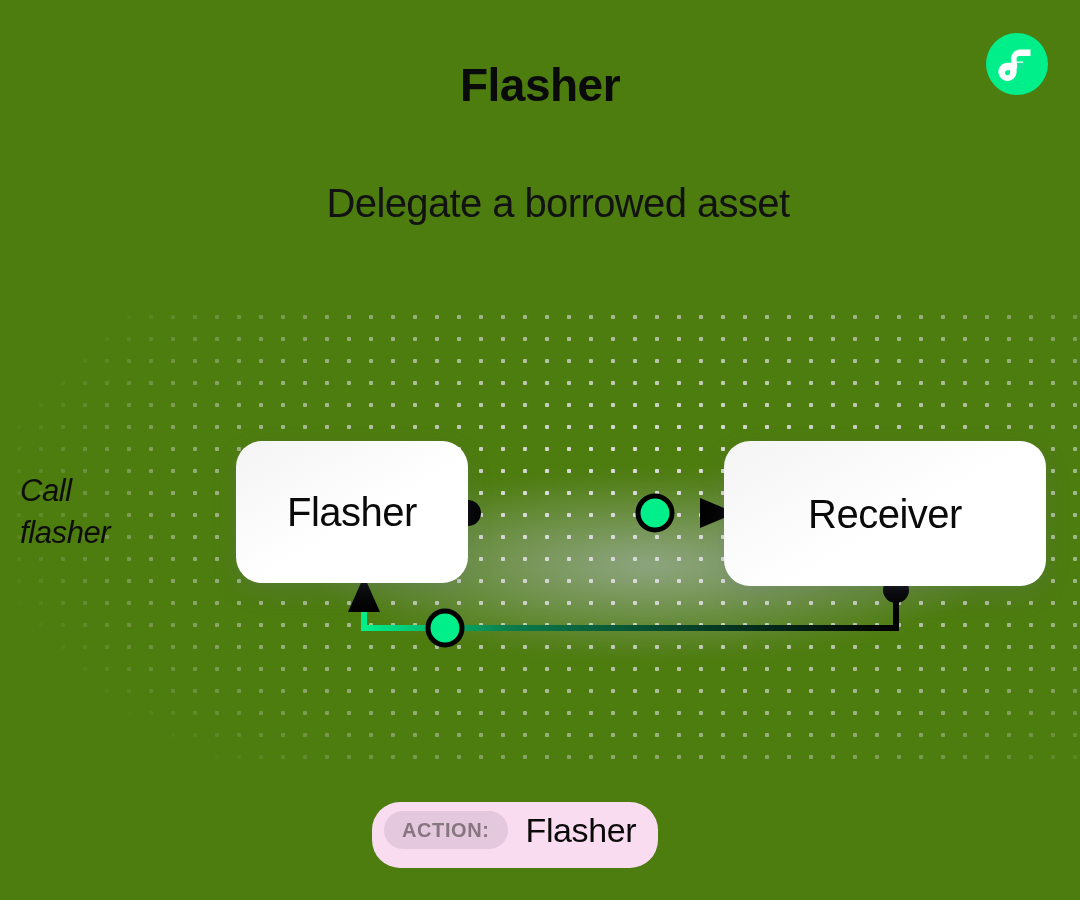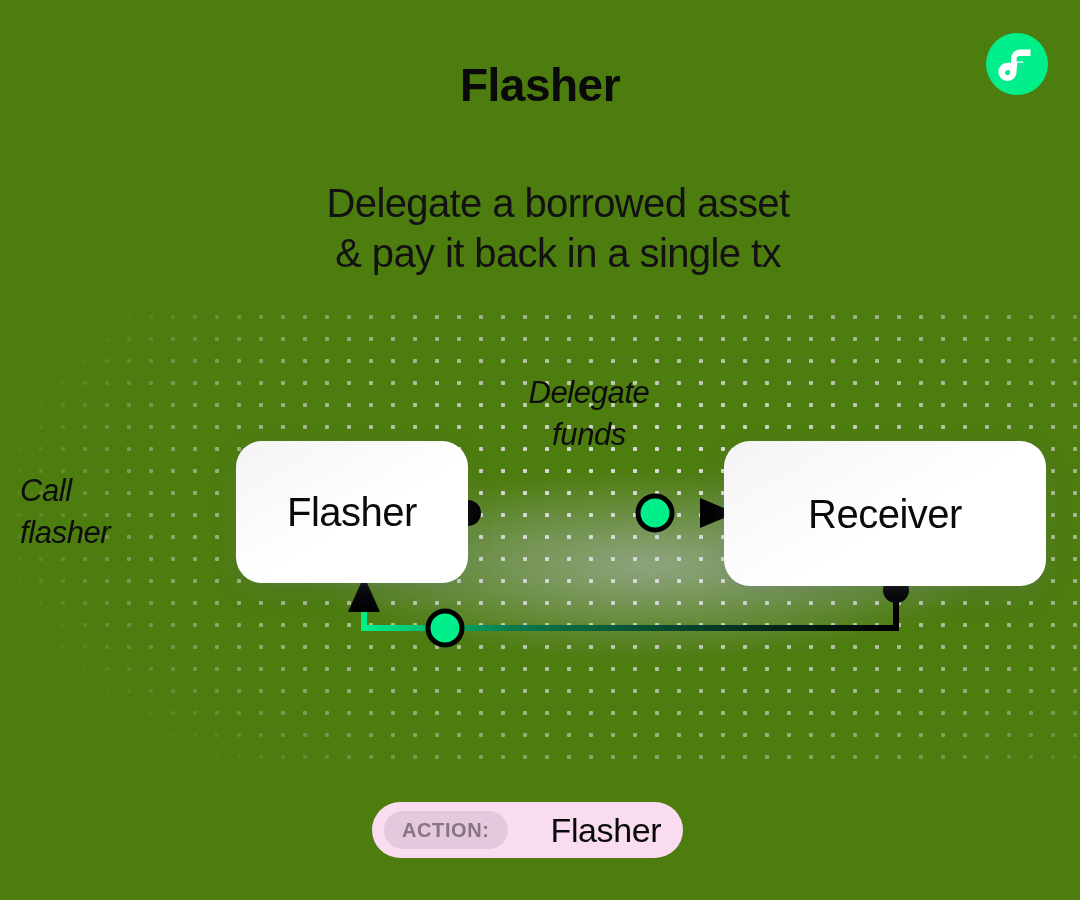--- a/index.html
+++ b/index.html
@@ -82,21 +82,21 @@
   #lbl-delegate  { left: 466px; top: 72px;  width: 246px; text-align: center; }
   #lbl-repayment { left: 430px; top: 337px; width: 340px; text-align: left; }
 
   #wires { position: absolute; left: 0; top: 0; width: 1080px; height: 460px; }
 
   
   #badge {
     position: absolute; left: 372px; top: 802px;
     height: 56px; border-radius: 28px;
     background: #fadcf0;
-    display: flex; align-items: center; padding: 0 22px 0 12px; gap: 25px;
+    display: flex; align-items: center; padding: 0 22px 10px 12px;
   }
   #badge-chip {
     height: 38px; border-radius: 19px;
     background: #e3c8de;
     display: flex; align-items: center; padding: 0 18px;
     color: #87757f; font-size: 20px; font-weight: bold; letter-spacing: 0.6px;
   }
   #badge-value {
     margin-left: 18px; color: #0a0a0a;
     font-size: 34px; letter-spacing: -0.4px;
@@ -112,21 +112,20 @@
       <circle cx="31" cy="31" r="31" fill="#00ef8b"></circle>
       <path d="M44.5 16.5H34.2c-5.0 0-9.1 4.1-9.1 9.1v4.1h-3.6c-5.0 0-9.1 4.1-9.1 9.1s4.1 9.1 9.1 9.1 9.1-4.1 9.1-9.1v-3.6h6.5v-6.6h-6.5v-3.0c0-1.4 1.1-2.5 2.5-2.5h11.4v-6.6z" fill="#ffffff"></path>
       <path d="M21.5 42.3c1.4 0 2.5-1.1 2.5-2.5v-2.5h-2.5c-1.4 0-2.5 1.1-2.5 2.5s1.1 2.5 2.5 2.5z" fill="#00ef8b"></path>
       <rect x="31.1" y="29.7" width="6.5" height="6.6" fill="#16e398"></rect>
     </svg>
   </div>
 
   <div id="title">Flasher</div>
   <div id="subtitle">
     <span class="l">Delegate a borrowed asset</span>
-    <span class="l">&amp; pay it back in a single tx</span>
   </div>
 
   <div id="diagram">
     <div id="glow"></div>
     <div id="dotgrid"></div>
 
     <svg id="wires" viewBox="0 0 1080 460">
       <defs>
         <linearGradient id="gtop" x1="0" y1="0" x2="1" y2="0">
           <stop offset="0%" stop-color="#000000"></stop>
@@ -163,24 +162,20 @@
       <span>
         <span class="l">Receiver</span>
       </span>
     </div>
 
     <div class="edge-label" id="lbl-call">
       <div>Call</div>
       <div>flasher</div>
     </div>
 
-    <div class="edge-label" id="lbl-delegate">
-      <div>Delegate</div>
-      <div>funds</div>
-    </div>
 
   </div>
 
   <div id="badge">
     <div id="badge-chip">ACTION:</div>
     <div id="badge-value">Flasher</div>
   </div>
 
 </div>
 

